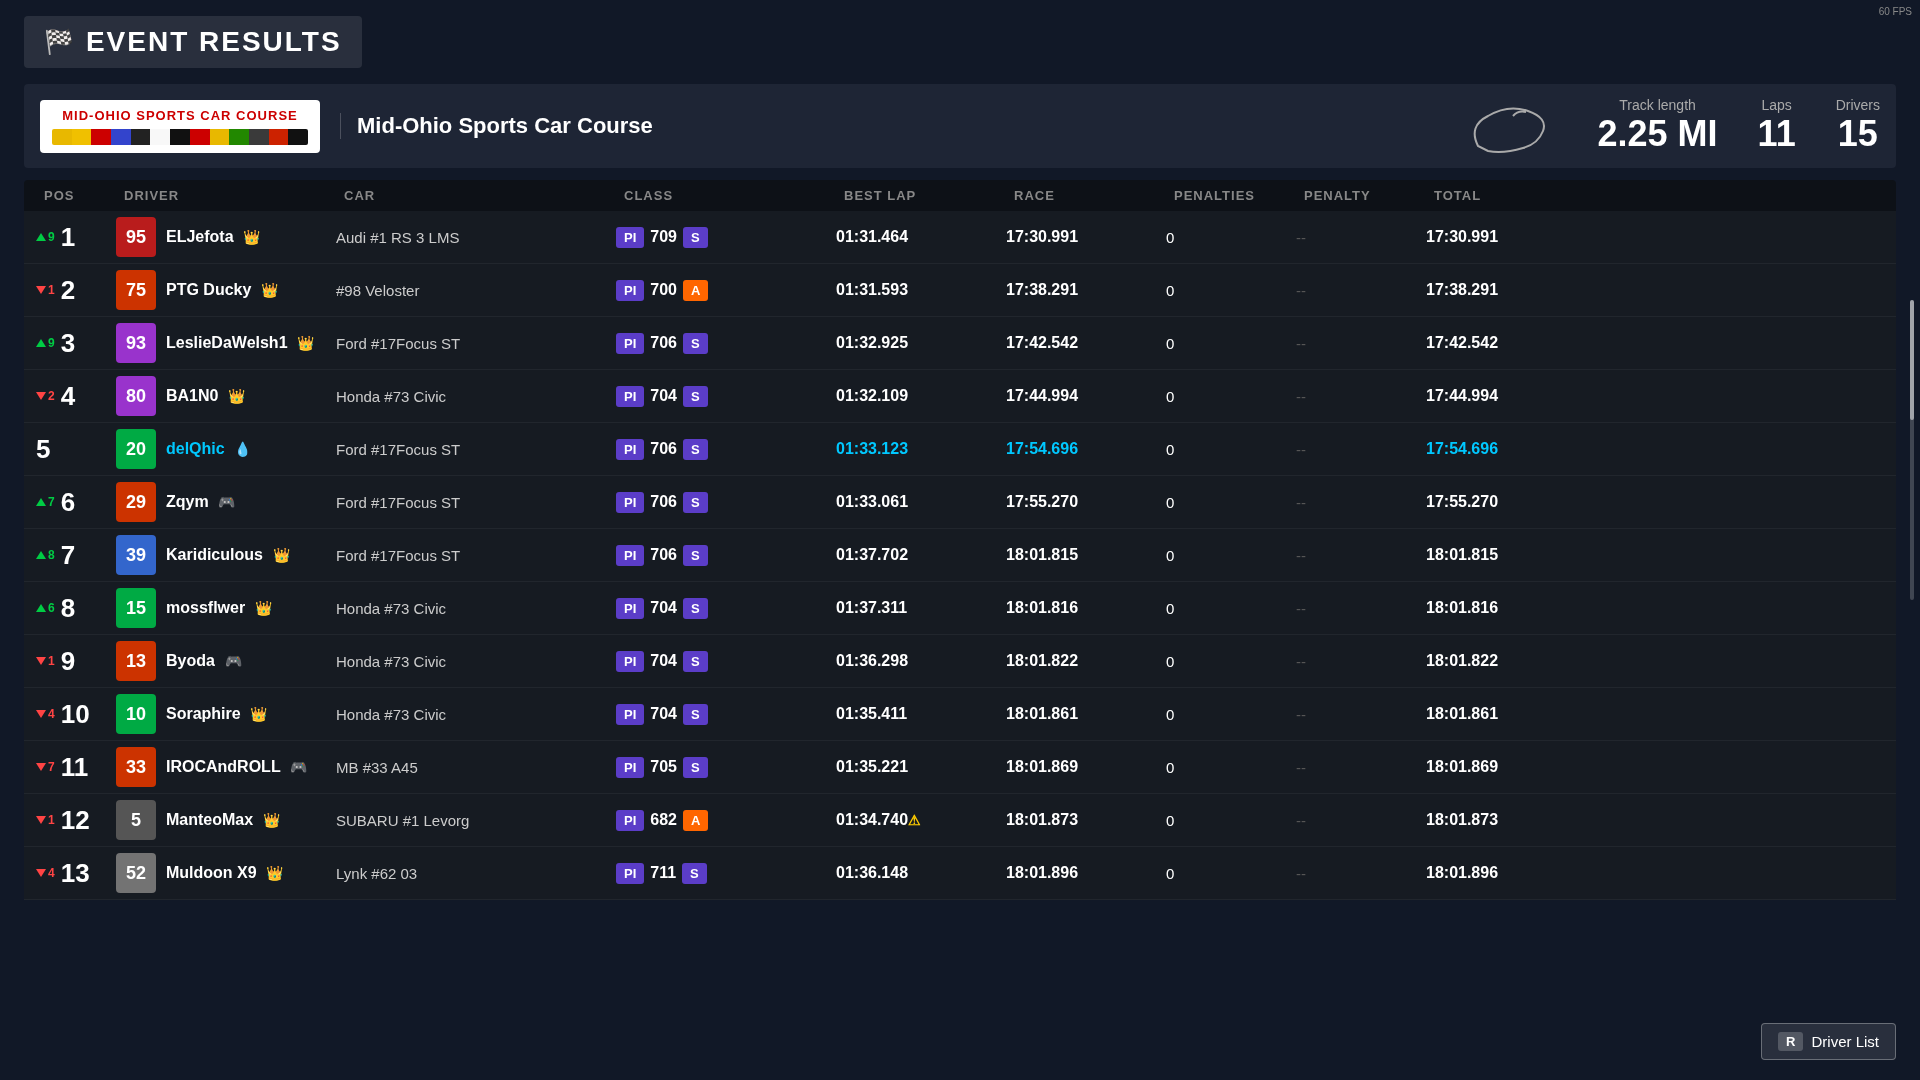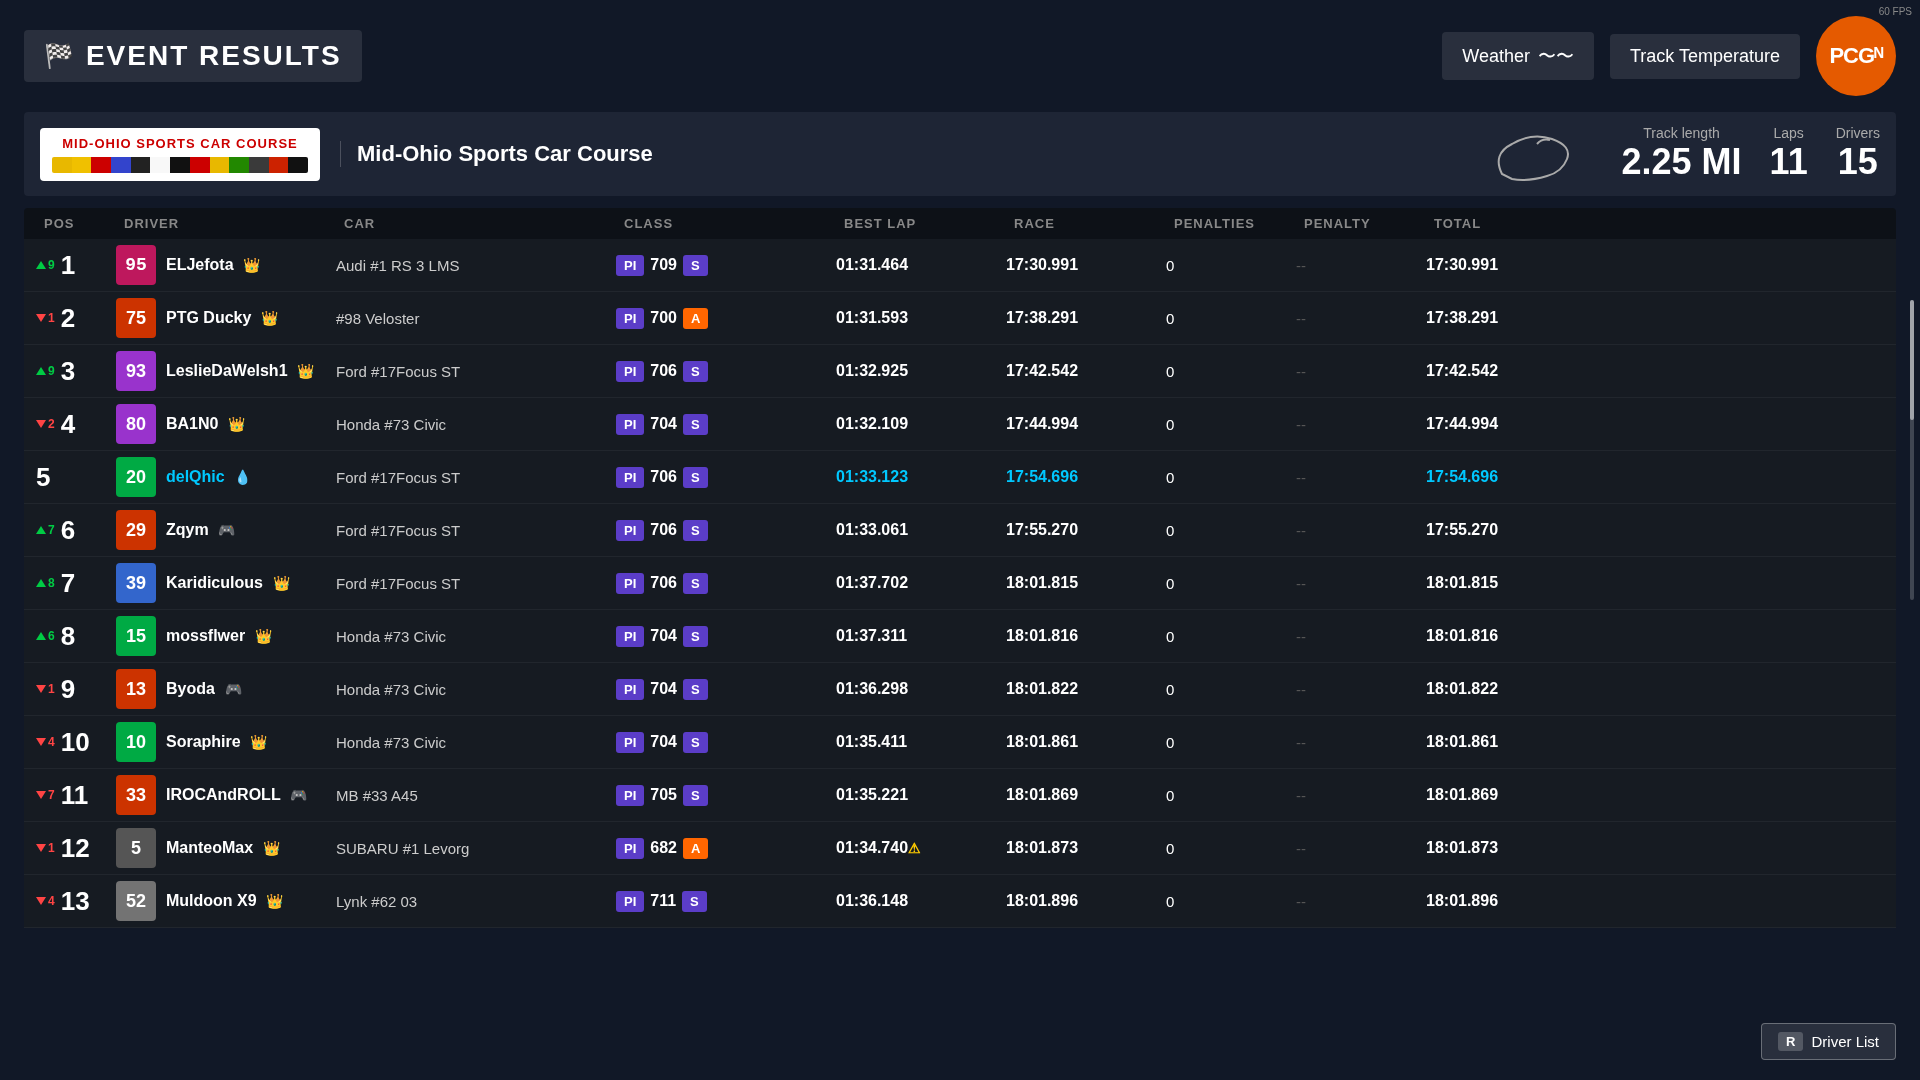--- a/index.html
+++ b/index.html
@@ -162,21 +162,21 @@
       width: 100px;
       height: 60px;
       flex-shrink: 0;
       display: flex;
       align-items: center;
       justify-content: center;
     }
 
     .track-stats {
       display: flex;
-      gap: 28px;
+      gap: 40px;
       margin-left: 20px;
     }
 
     .stat-block {
       text-align: center;
     }
 
     .stat-label {
       font-size: 14px;
       color: #aaa;
@@ -423,32 +423,20 @@
 
 <div class="page-wrapper">
 
   <div class="fps-badge">60 FPS</div>
 
   <div class="header">
     <div class="header-left">
       <div class="event-results-title">
         <span class="flag-icon">🏁</span>
         <span class="event-results-text">EVENT RESULTS</span>
-      </div>
-    </div>
-    <div class="header-right">
-      <button class="weather-btn">
-        <span>Weather</span>
-        <span style="font-size:18px;">〜〜</span>
-      </button>
-      <button class="track-temp-btn">
-        <span>Track Temperature</span>
-      </button>
-      <div class="pcgn-logo">
-        <span>PCGᴺ</span>
       </div>
     </div>
   </div>
 
   <div class="track-info-bar">
     <div class="track-badge">
       <div class="track-badge-name">MID-OHIO SPORTS CAR COURSE</div>
       <div class="track-badge-stripes">
         <div class="stripe" style="background:#e8b800;"></div>
         <div class="stripe" style="background:#f0c000;"></div>
@@ -508,21 +496,21 @@
     <div class="table-body" id="table-body">
     <div class="table-row">
       <div class="pos-cell">
         <span class="pos-change">
               <span class="arrow-up"></span>
               <span class="pos-up">9</span>
             </span>
         <span class="pos-number">1</span>
       </div>
       <div class="driver-cell">
-        <div class="car-number-badge" style="background:#be185d;font-family:Liberation Mono, monospace;">95</div>
+        <div class="car-number-badge" style="background:#b91c1c;">95</div>
         <span class="driver-name">ELJefota</span>
         <span class="driver-icon">👑</span>
       </div>
       <div class="car-cell">Audi #1 RS 3 LMS</div>
       <div class="class-cell">
         <span class="class-badge">PI</span>
         <span class="class-rating">709</span>
         <span class="split-badge split-s">S</span>
       </div>
       <div class="time-cell ">01:31.464</div>

